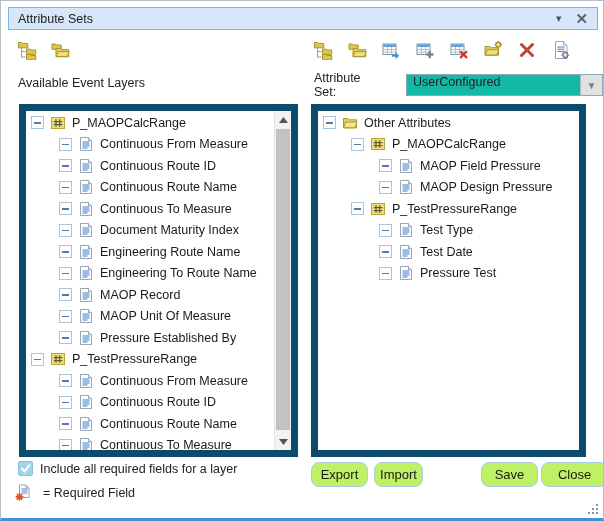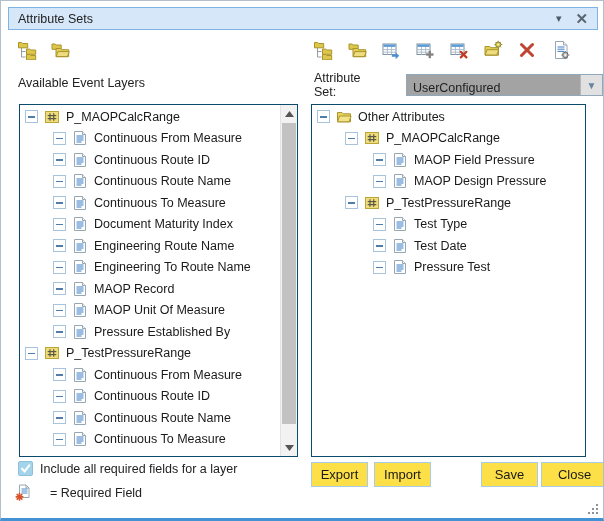--- a/index.html
+++ b/index.html
@@ -26,31 +26,31 @@
   .toolbar-left  { position:absolute; left:16px;  top:39px; display:flex; gap:13px; }
   .toolbar-right { position:absolute; left:312px; top:39px; display:flex; gap:14px; }
   .tb-btn { width:20px; height:20px; display:inline-block; }
   .tb-btn svg { width:20px; height:20px; display:block; }
 
   
   .label-available { position:absolute; left:17px; top:75px; font-size:12.5px; color:#222; }
   .attr-set-row { position:absolute; left:313px; top:70px; display:flex; align-items:center; }
   .attr-set-row .lbl { font-size:12.5px; color:#222; margin-right:20px; }
   .combobox {
-    width:198px; height:22px; background:#a3a3a3; border:1px solid #8fa8bc;
-    display:flex; align-items:flex-end; position:relative;
+    width:198px; height:22px; background:#14b8a6; border:1px solid #8fa8bc;
+    display:flex; align-items:flex-start; position:relative;
   }
   .combobox .value { flex:1; font-size:12.5px; padding:0 6px; color:#222; white-space:nowrap; overflow:hidden; }
   .combobox .drop {
     width:22px; height:100%; background:#e1e1e1; border-left:1px solid #b8b8b8;
     display:flex; align-items:center; justify-content:center; font-size:10px; color:#68849e;
   }
 
   
-  .panel { position:absolute; top:103px; background:#fff; border:1px solid #0c4a6e; overflow:hidden; }
+  .panel { position:absolute; top:103px; background:#fff; border:7px solid #0c4a6e; overflow:hidden; }
   .panel-left  { left:18px;  width:279px; height:353px; }
   .panel-right { left:310px; width:275px; height:353px; }
   .tree { position:absolute; left:0; top:0; bottom:0; padding-top:1px; overflow:hidden; }
   .panel-left  .tree { right:17px; }
   .panel-right .tree { right:0; }
 
   .tree-row { display:flex; align-items:center; height:21.5px; white-space:nowrap; }
   .expander {
     width:13px; height:13px; border:1px solid #a8c3dc; background:#fff;
     position:relative; flex:0 0 13px; margin-right:6px;
@@ -75,32 +75,32 @@
 
   
   .footer-check { position:absolute; left:17px; top:460px; display:flex; align-items:center; gap:7px; }
   .checkbox {
     width:15px; height:15px; border-radius:2px; background:#a4d4ea; border:1px solid #8cc0dc;
     display:flex; align-items:center; justify-content:center;
   }
   .checkbox svg { width:11px; height:11px; display:block; }
   .footer-check .lbl { font-size:12.5px; color:#222; }
 
-  .required-row { position:absolute; left:14px; top:483px; display:flex; align-items:center; gap:18px; }
+  .required-row { position:absolute; left:14px; top:483px; display:flex; align-items:center; gap:11px; }
   .required-row .ico { width:17px; height:17px; }
   .required-row .ico svg { width:17px; height:17px; display:block; }
   .required-row .lbl { font-size:12.5px; color:#222; }
 
   .btn {
-    position:absolute; top:461px; height:25px; background:#fde047; border:1px solid #a7cbe9;
-    border-radius:0; font-family:"Liberation Sans", sans-serif; font-size:13px; color:#1a1a1a;
+    position:absolute; top:461px; height:25px; background:#bef264; border:1px solid #a7cbe9;
+    border-radius:8px; font-family:"Liberation Sans", sans-serif; font-size:13px; color:#1a1a1a;
     display:flex; align-items:center; justify-content:center; cursor:default;
   }
   .btn-export { left:310px; width:57px; }
-  .btn-import { left:373px; width:57px; }
+  .btn-import { left:373px; width:49px; }
   .btn-save   { left:480px; width:57px; }
   .btn-close  { left:540px; width:67px; }
 
   .resize-grip { position:absolute; right:3px; bottom:2px; width:12px; height:12px; }
   .resize-grip i {
     position:absolute; width:2px; height:2px; background:#8a9299;
   }
 </style>
 </head>
 <body>

